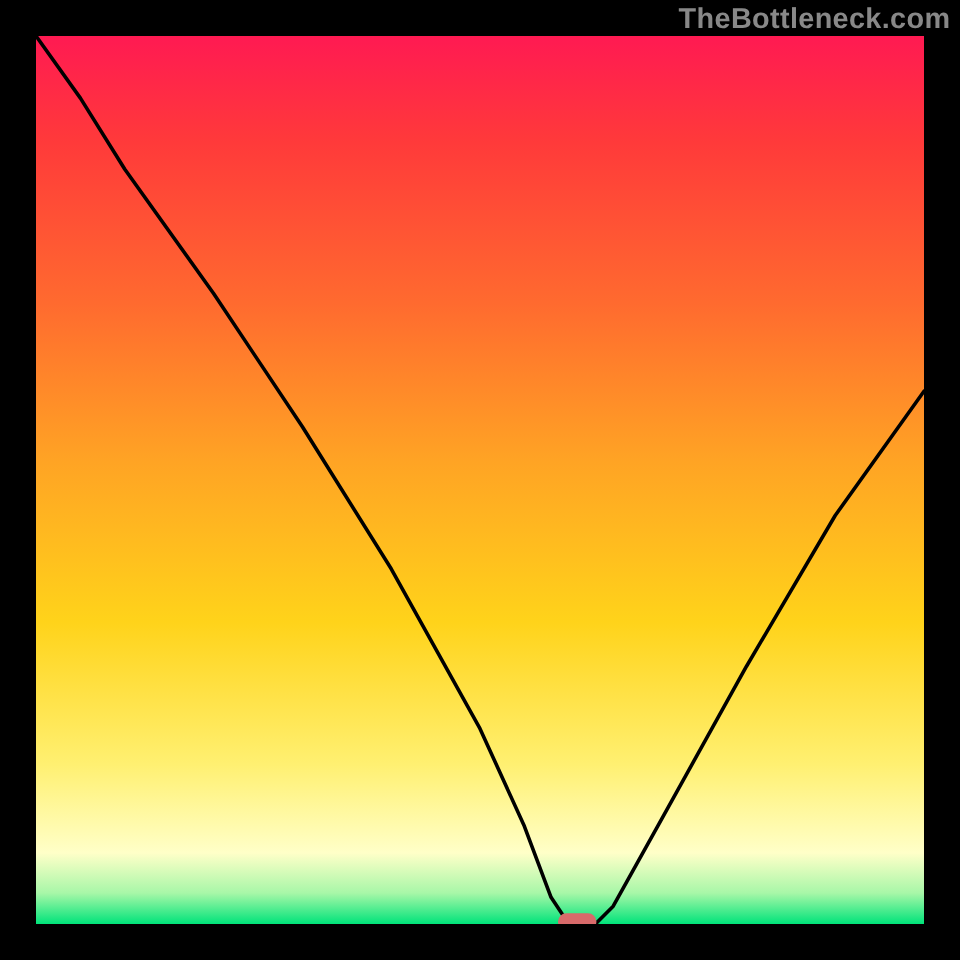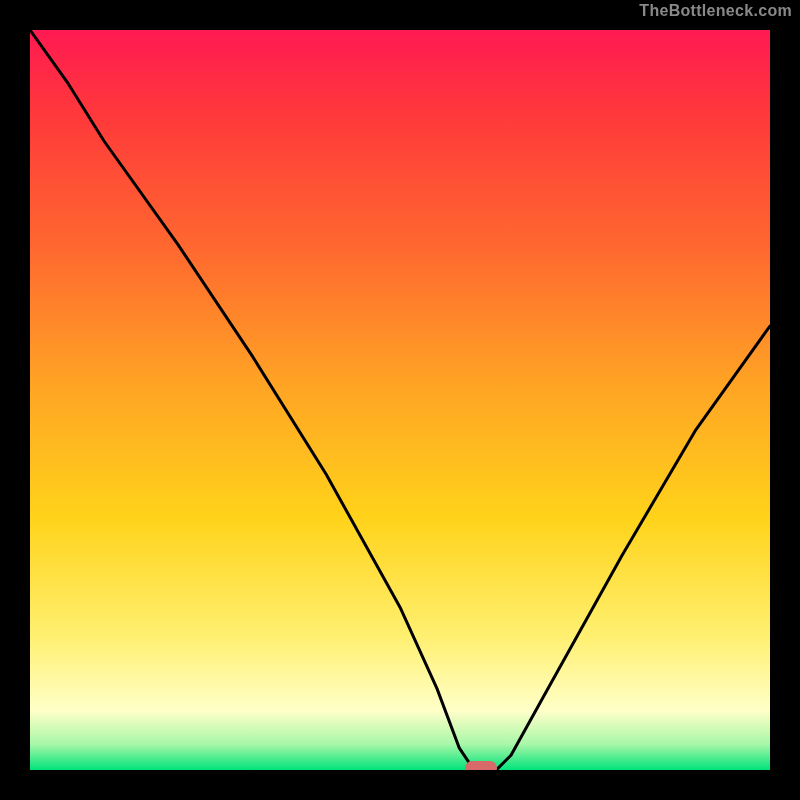--- a/index.html
+++ b/index.html
@@ -14,21 +14,21 @@
     position: relative;
     width: 800px;
     height: 800px;
     background: #000;
   }
   .watermark {
     position: absolute;
     top: 2px;
     right: 8px;
     color: #888;
-    font-size: 16px;
+    font-size: 24px;
     font-weight: bold;
     letter-spacing: 0.3px;
     z-index: 10;
   }
   .plot-area {
     position: absolute;
     left: 30px;
     top: 30px;
     width: 740px;
     height: 740px;

